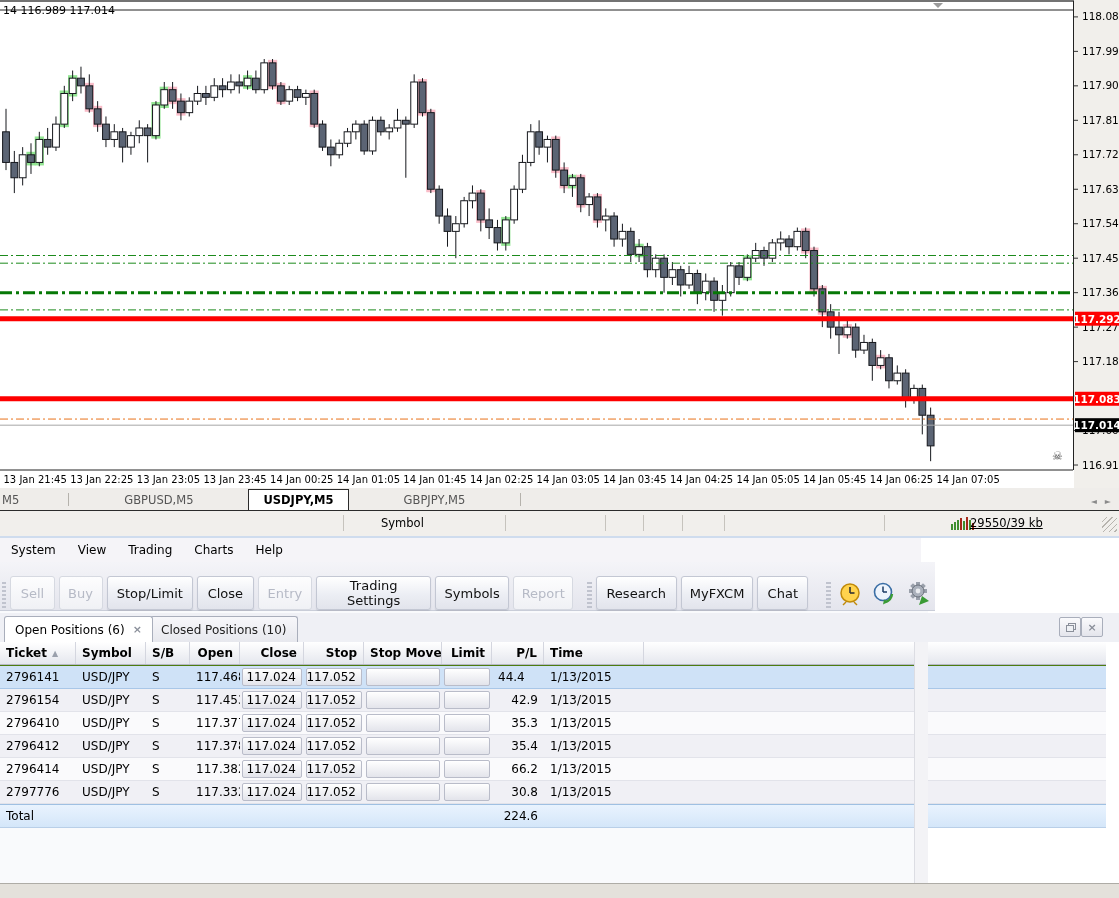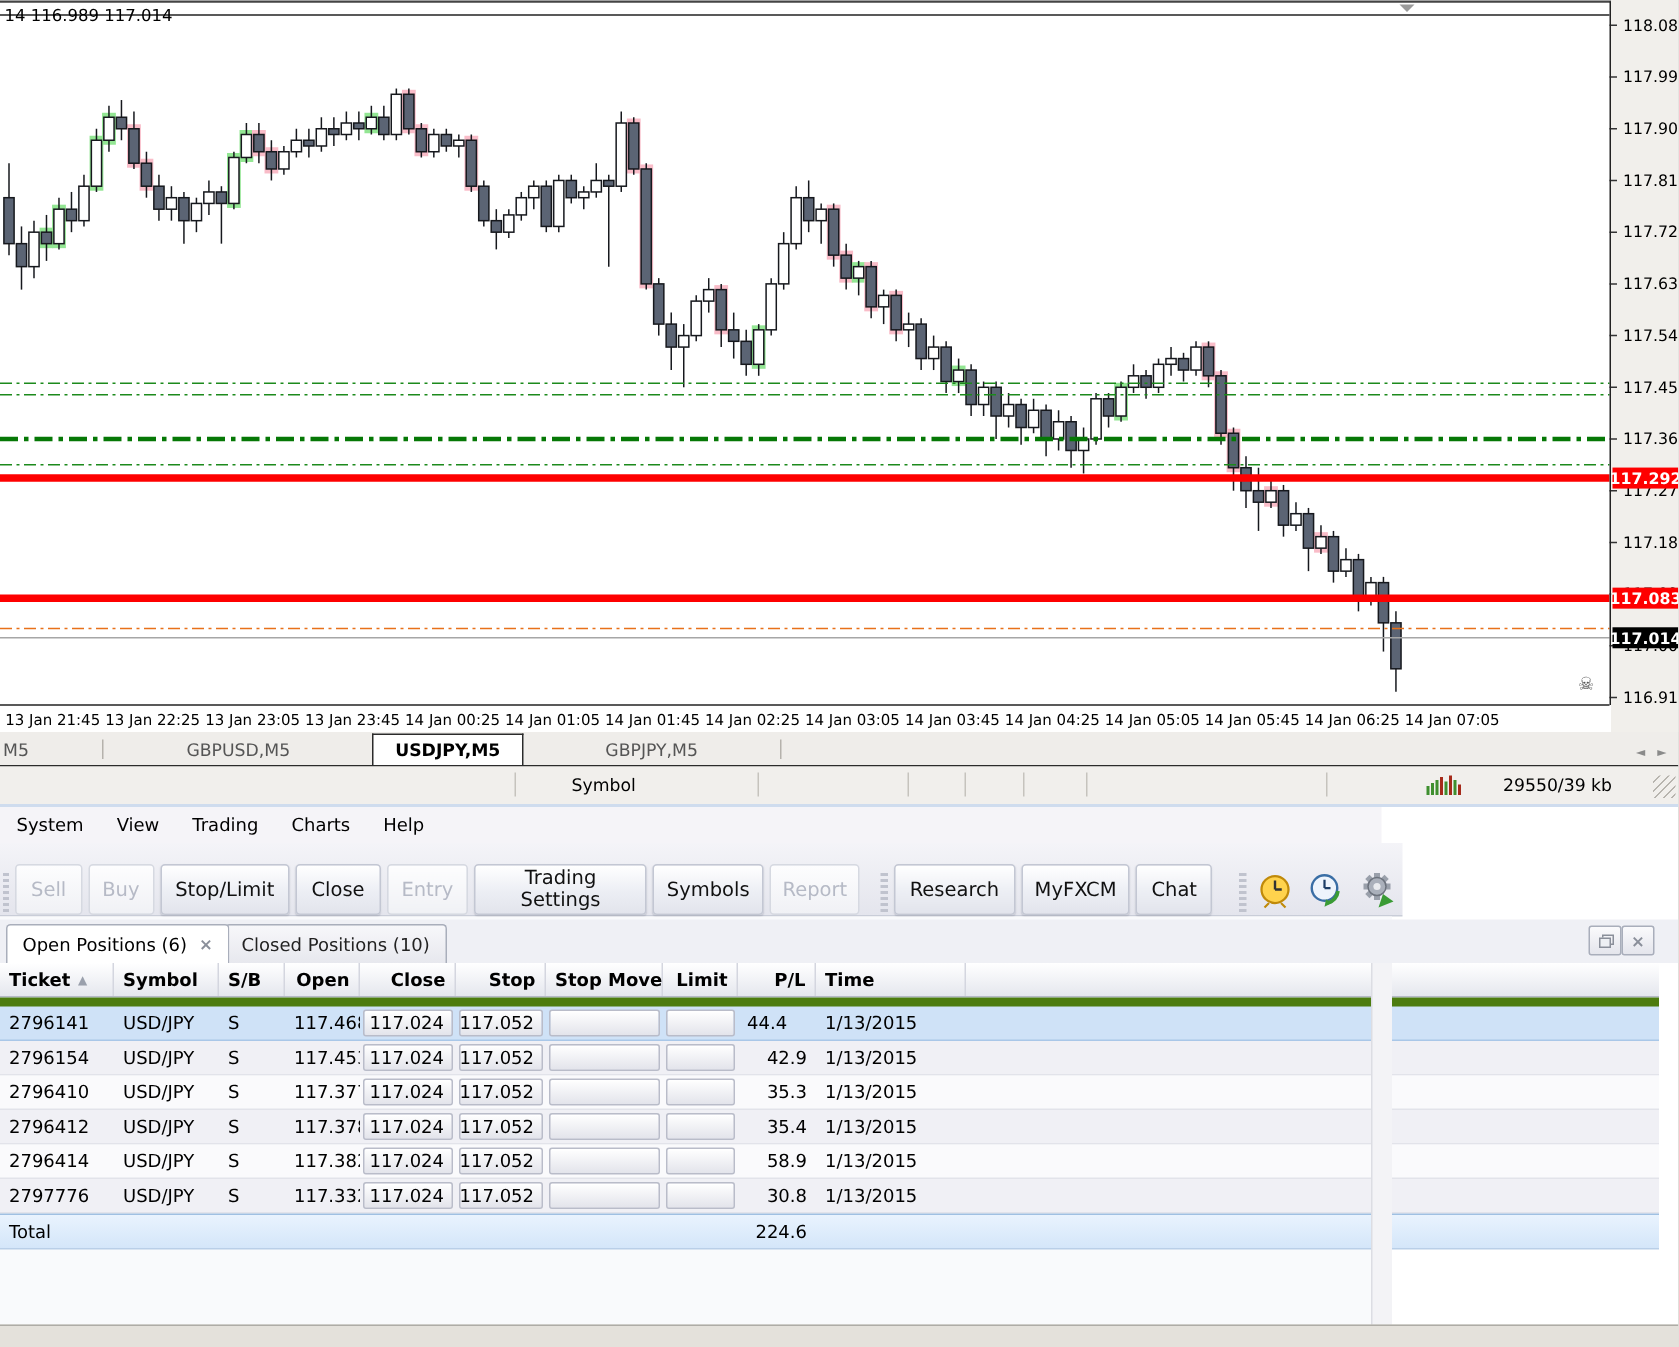--- a/index.html
+++ b/index.html
@@ -19,21 +19,21 @@
                font-weight:bold;padding:3px 14px;}
   .ctab-sep{width:1px;height:13px;background:#b5b2ac;margin:0 0 4px 0;}
   .tab-scroll{margin-left:auto;display:flex;gap:8px;padding:0 8px 4px 0;color:#8a8a8a;font-size:8px;}
   .tab-scroll span{cursor:default;}
   
   .statusbar{position:absolute;left:0;top:511px;width:1119px;height:25px;background:#f1efec;
              border-bottom:2px solid #cfdcee;font-size:11.5px;}
   .ssep{position:absolute;top:4px;width:1px;height:16px;background:#c6c3bd;}
   .sdefault{position:absolute;left:381px;top:5px;}
   .straffic-icon{position:absolute;left:950px;top:4px;}
-  .straffic-text{position:absolute;left:1002px;top:5px;}
+  .straffic-text{position:absolute;left:970px;top:5px;text-decoration:underline;}
   .sgrip{position:absolute;right:2px;top:6px;width:15px;height:15px;
          background:repeating-linear-gradient(135deg,transparent 0 3px,#b7b4ae 3px 4px);}
   
   .menubar{position:absolute;left:0;top:538px;width:921px;height:24px;background:#f5f4f8;
            display:flex;align-items:center;font-size:12px;}
   .menu-item{padding:4px 11px;cursor:default;}
   
   .toolbar{position:absolute;left:0;top:562px;width:935px;height:48px;
            background:linear-gradient(#f4f4f8,#e4e5ed);border-bottom:1px solid #c9cdd8;
            display:flex;align-items:flex-end;}
@@ -63,21 +63,21 @@
   .restore-glyph::after{content:"";position:absolute;left:0;top:2px;width:6px;height:5px;border:1px solid #8a8f9a;background:#eef0f4;}
   
   .tbl{position:absolute;left:0;top:31px;width:1106px;font-size:12px;}
   .thr{display:flex;height:22px;align-items:center;background:linear-gradient(#ffffff,#e5e7ee);
        border-bottom:1px solid #b6b9c6;font-weight:bold;}
   .th{box-sizing:border-box;padding:0 6px;border-right:1px solid #d4d6df;height:100%;
       display:flex;align-items:center;white-space:nowrap;}
   .tr{display:flex;height:22px;align-items:center;border-bottom:1px solid #e2e3ea;}
   .tr.odd{background:#f0f0f5;}
   .tr.even{background:#fafafc;}
-  .tr.selected{background:#cfe2f7;border-top:6px solid #4d7c0f;border-bottom:1px solid #a9c7e8;}
+  .tr.selected{background:#cfe2f7;border-top:1px solid #4d7c0f;border-bottom:1px solid #a9c7e8;}
   .td{box-sizing:border-box;padding:0 6px;white-space:nowrap;overflow:hidden;}
   .cellbtn{box-sizing:border-box;height:18px;margin:0 2px;border:1px solid #b9bcc9;border-radius:2px;
            background:linear-gradient(#ffffff,#e3e4eb);display:flex;align-items:center;
            padding:0 5px;box-shadow:0 1px 0 rgba(255,255,255,.8) inset;}
   .al{justify-content:flex-start;text-align:left;}
   .ar{justify-content:flex-end;text-align:right;}
   .tr.total{height:22px;background:linear-gradient(#e9f3fe,#d4e6f9);border-top:1px solid #9fc0e2;
             border-bottom:1px solid #b9cfe8;}
   .sort-tri{color:#9aa0ac;font-size:8px;margin-left:5px;}
   .vscroll{position:absolute;right:0;top:31px;width:13px;height:252px;background:#f3f3f6;border-left:1px solid #dcdde3;}
@@ -627,21 +627,21 @@
         </div>
         <div class="tr even">
           <div class="td al" style="width: 76px; text-align: left;">2796414</div>
           <div class="td al" style="width: 70px; text-align: left;">USD/JPY</div>
           <div class="td al" style="width: 44px; text-align: left;">S</div>
           <div class="td ar" style="width: 50px; text-align: right;">117.382</div>
           <div class="cellbtn ar" style="width: 60px;">117.024</div>
           <div class="cellbtn ar" style="width: 56px;">117.052</div>
           <div class="cellbtn al" style="width: 74px;"></div>
           <div class="cellbtn ar" style="width: 46px;"></div>
-          <div class="td ar" style="width: 52px; text-align: right;">58.9</div>
+          <div class="td ar" style="width: 52px; text-align: right;">66.2</div>
           <div class="td al" style="width: 100px; text-align: left;">1/13/2015</div>
         </div>
         <div class="tr odd">
           <div class="td al" style="width: 76px; text-align: left;">2797776</div>
           <div class="td al" style="width: 70px; text-align: left;">USD/JPY</div>
           <div class="td al" style="width: 44px; text-align: left;">S</div>
           <div class="td ar" style="width: 50px; text-align: right;">117.332</div>
           <div class="cellbtn ar" style="width: 60px;">117.024</div>
           <div class="cellbtn ar" style="width: 56px;">117.052</div>
           <div class="cellbtn al" style="width: 74px;"></div>

